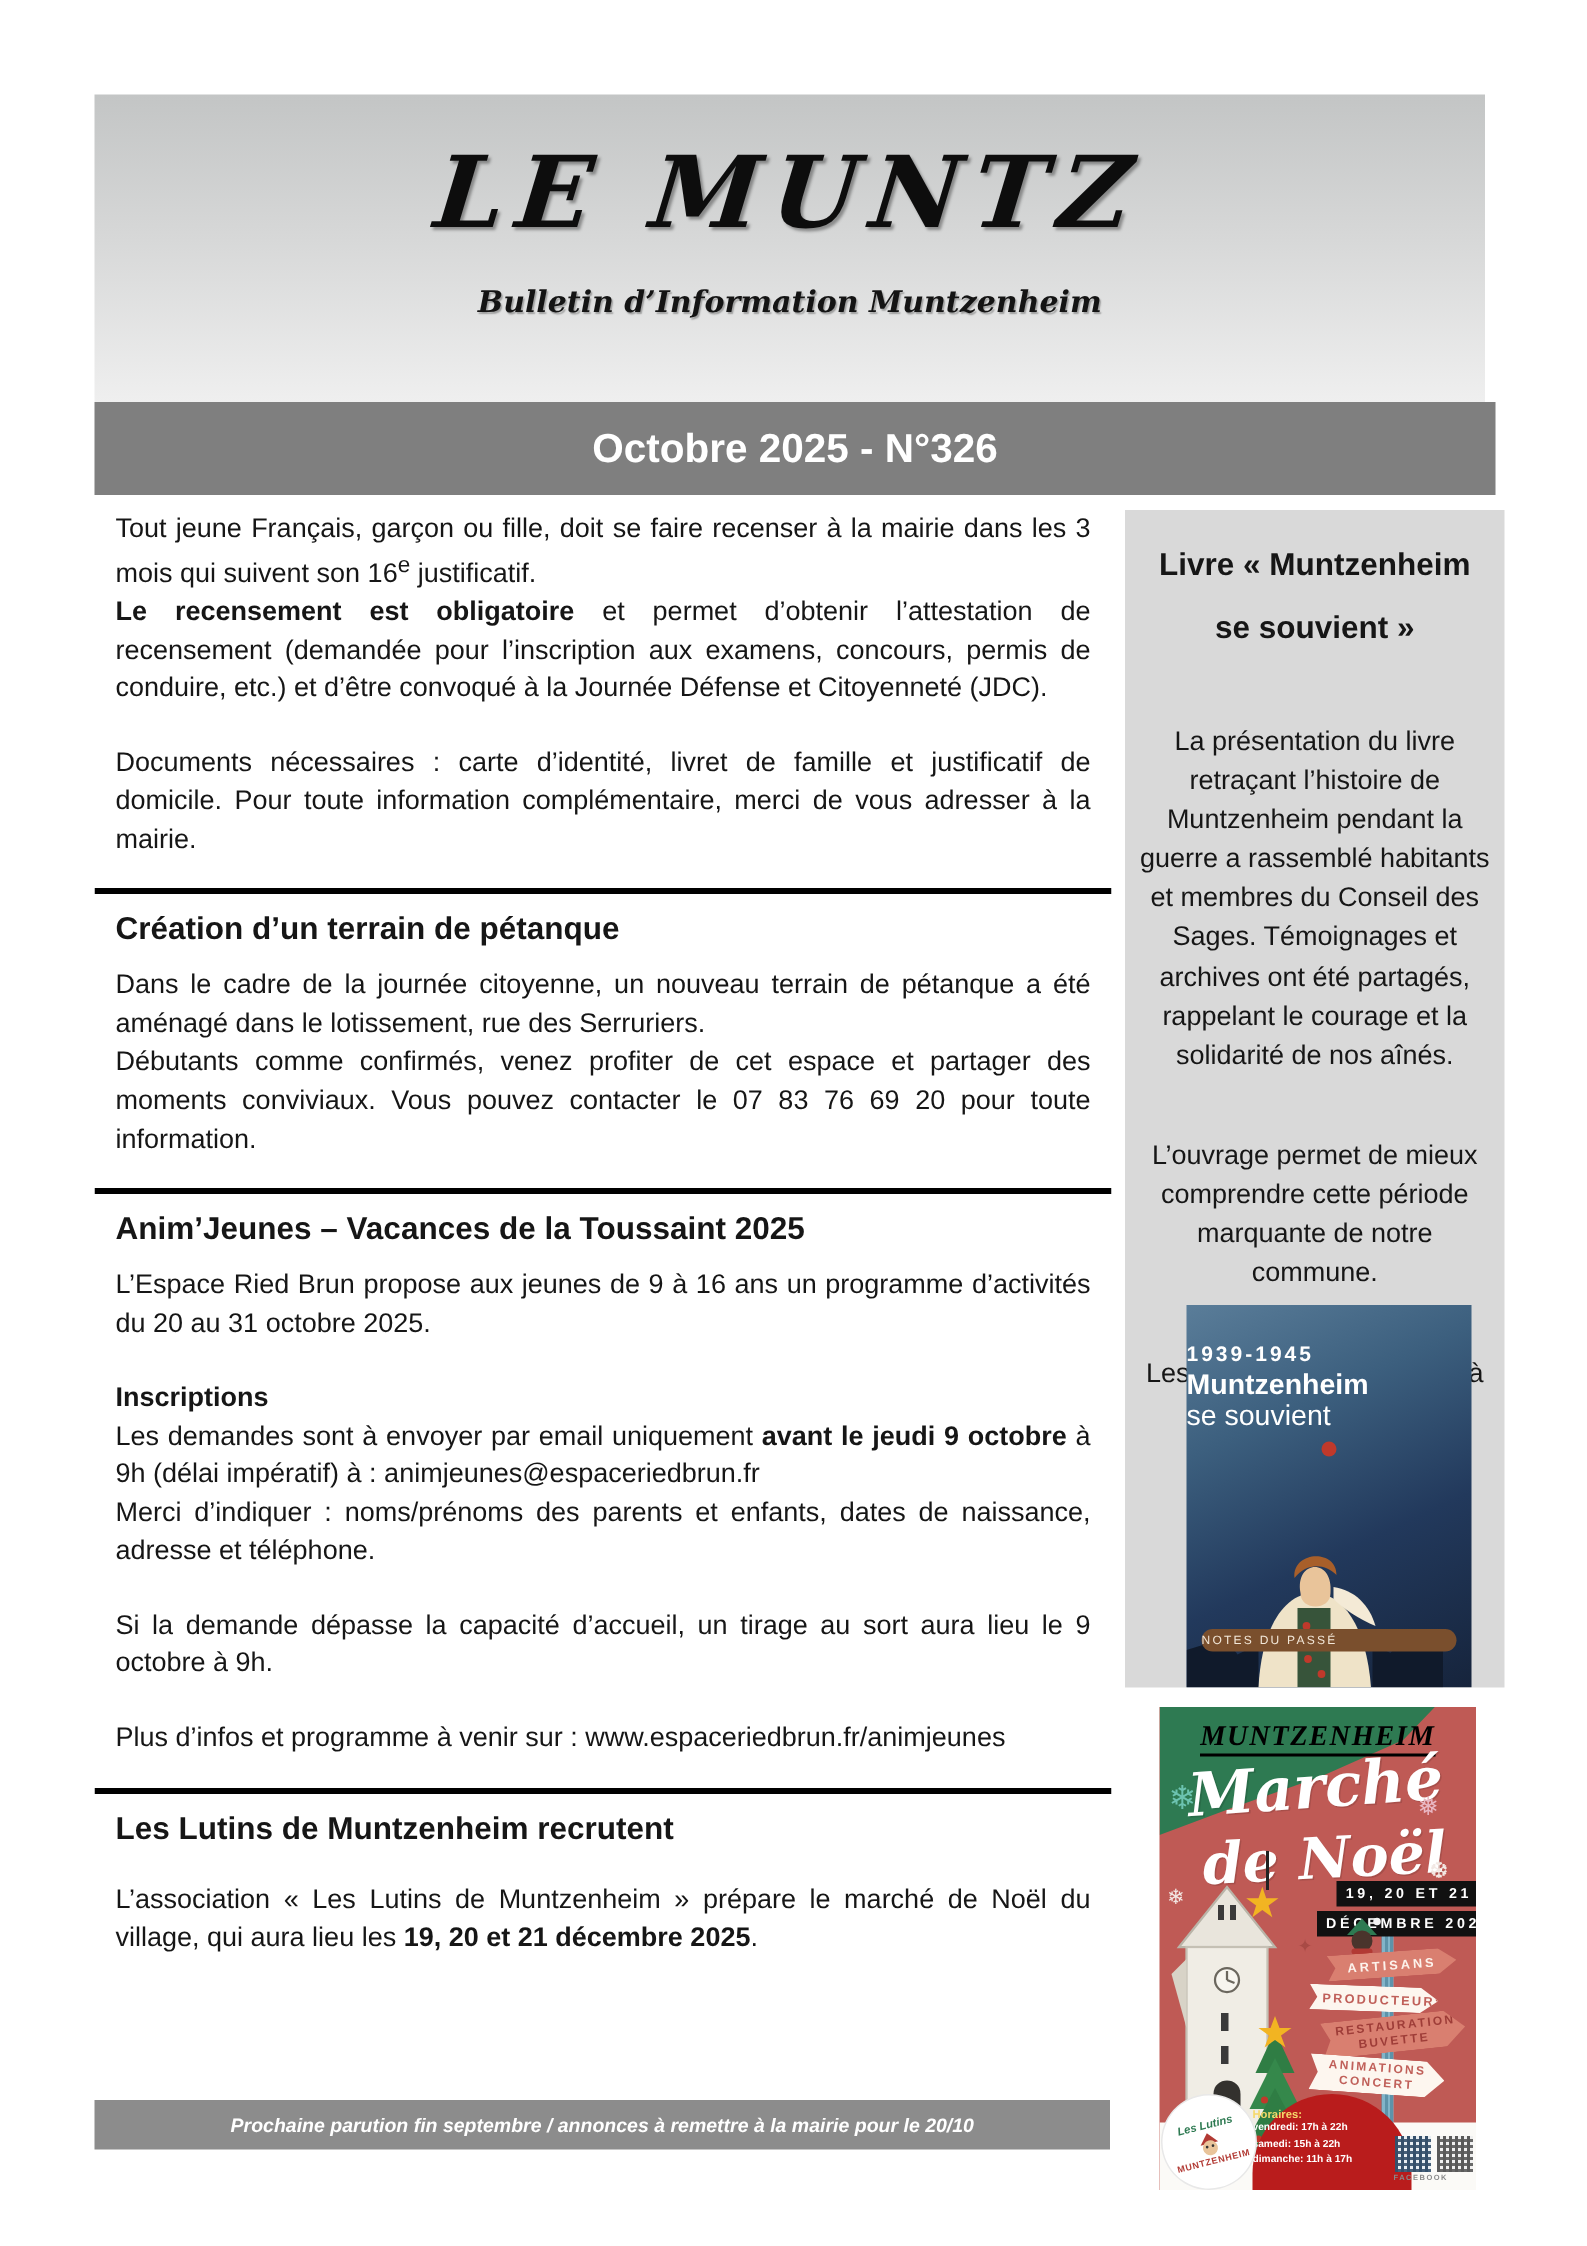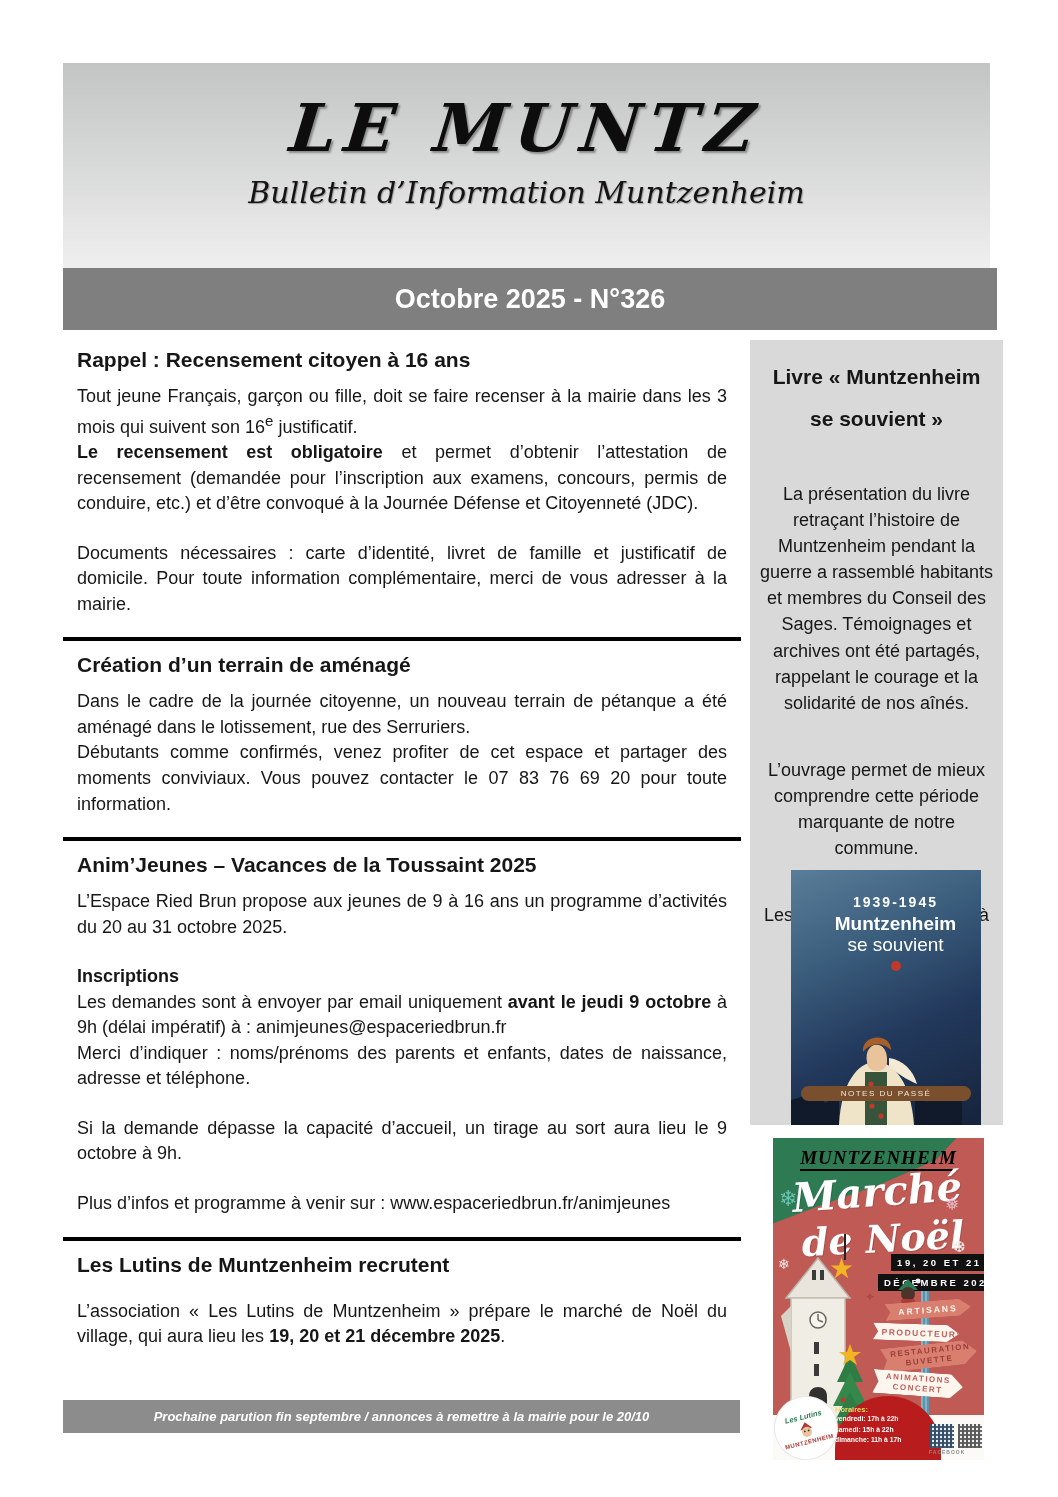--- a/index.html
+++ b/index.html
@@ -5,22 +5,22 @@
   html,body{margin:0;padding:0;background:#fff;}
   .page{position:relative;width:1058px;height:1497px;background:#ffffff;overflow:hidden;
         font-family:"Liberation Sans",sans-serif;color:#161616;}
 
   
   .header-box{position:absolute;left:63px;top:63px;width:927px;height:205px;
     background:linear-gradient(180deg,#c3c5c5 0%,#d6d7d7 45%,#efefef 100%);text-align:center;}
   .masthead{margin-top:26px;font-family:"DejaVu Serif",serif;font-style:italic;font-weight:bold;
     font-size:66px;letter-spacing:8px;transform:skewX(-6deg);color:#0d0d0d;
     text-shadow:2px 2px 2px rgba(0,0,0,.35);}
-  .mast-sub{margin-top:8px;font-family:"DejaVu Serif",serif;font-style:italic;font-weight:normal;
-    font-size:30px;color:#141414;text-shadow:1px 1px 1px rgba(0,0,0,.3);}
+  .mast-sub{margin-top:22px;font-family:"DejaVu Serif",serif;font-style:italic;font-weight:bold;
+    font-size:20px;color:#141414;text-shadow:1px 1px 1px rgba(0,0,0,.3);}
   .issue-band{position:absolute;left:63px;top:268px;width:934px;height:62px;background:#7f7f7f;
     color:#fff;font-weight:bold;font-size:27px;display:flex;align-items:center;justify-content:center;}
 
   
   .main-col{position:absolute;left:63px;top:336px;width:678px;height:1062px;overflow:hidden;}
   .article{padding:4px 14px 10px 14px;}
   .article + .article{border-top:4px solid #000;}
   .article h2{font-size:21px;margin:8px 0 12px 0;font-weight:bold;}
   .article p{font-size:18px;line-height:1.42;text-align:justify;margin:0;}
   .article .sub{font-weight:bold;font-size:18px;margin:0;}
@@ -33,23 +33,23 @@
     color:#fff;font-style:italic;font-weight:bold;font-size:13px;display:flex;align-items:center;
     justify-content:center;z-index:6;}
 
   
   .sidebar{position:absolute;left:750px;top:340px;width:253px;height:785px;background:#d9d9d9;
     text-align:center;overflow:hidden;}
   .sidebar h3{font-size:21px;font-weight:bold;margin:16px 6px 0 6px;line-height:2.0;}
   .sidebar p{font-size:18px;line-height:1.45;margin:41px 9px 0 9px;}
 
   
-  .book{position:absolute;left:41px;top:530px;width:171px;height:255px;overflow:hidden;
+  .book{position:absolute;left:41px;top:530px;width:190px;height:255px;overflow:hidden;
     background:linear-gradient(155deg,#5a7d99 0%,#3c5f7e 30%,#22395c 62%,#16243c 100%);
-    color:#fff;text-align:center;padding-left:19px;}
+    color:#fff;text-align:left;}
   .book .years{margin-top:24px;font-size:14px;letter-spacing:2px;font-weight:bold;}
   .book .t1{font-size:19px;font-weight:bold;line-height:1.1;margin-top:4px;}
   .book .t2{font-size:19px;line-height:1.1;}
   .book .red-dot{width:10px;height:10px;border-radius:50%;background:#c0392b;margin:5px auto 0 auto;}
   .book .figure{position:absolute;left:0;bottom:0;width:171px;height:125px;}
   .book .band{position:absolute;bottom:24px;left:10px;right:10px;height:15px;background:#7a4f2d;
     border-radius:8px;font-size:8px;letter-spacing:1.5px;line-height:15px;color:#f2e7d8;z-index:3;}
 
   
   .poster{position:absolute;left:773px;top:1138px;width:211px;height:322px;background:#bf5a55;overflow:hidden;}
@@ -117,30 +117,29 @@
     <div class="masthead">LE MUNTZ</div>
     <div class="mast-sub">Bulletin d’Information Muntzenheim</div>
   </div>
   <div class="issue-band">
     <span>Octobre 2025 - N°326</span>
   </div>
 
   <div class="main-col">
 
     <div class="article">
-      <h2>Rappel : Recensement citoyen à 16 ans</h2>
       <p><span>Tout jeune Français, garçon ou fille, doit se faire recenser à la mairie dans les 3 mois qui suivent son 16</span><sup>e</sup><span> justificatif.</span></p>
       <p><b>Le recensement est obligatoire</b><span> et permet d’obtenir l’attestation de recensement (demandée pour l’inscription aux examens, concours, permis de conduire, etc.) et d’être convoqué à la Journée Défense et Citoyenneté (JDC).</span></p>
       <div class="gap"></div>
       <p>Documents nécessaires : carte d’identité, livret de famille et justificatif de domicile. Pour toute information complémentaire, merci de vous adresser à la mairie.</p>
       <div class="sgap"></div>
     </div>
 
     <div class="article">
-      <h2>Création d’un terrain de aménagé</h2>
+      <h2>Création d’un terrain de pétanque</h2>
       <p>Dans le cadre de la journée citoyenne, un nouveau terrain de pétanque a été aménagé dans le lotissement, rue des Serruriers.</p>
       <p>Débutants comme confirmés, venez profiter de cet espace et partager des moments conviviaux. Vous pouvez contacter le 07 83 76 69 20 pour toute information.</p>
       <div class="sgap"></div>
     </div>
 
     <div class="article">
       <h2>Anim’Jeunes – Vacances de la Toussaint 2025</h2>
       <p>L’Espace Ried Brun propose aux jeunes de 9 à 16 ans un programme d’activités du 20 au 31 octobre 2025.</p>
       <div class="gap"></div>
       <p class="sub">Inscriptions</p>

